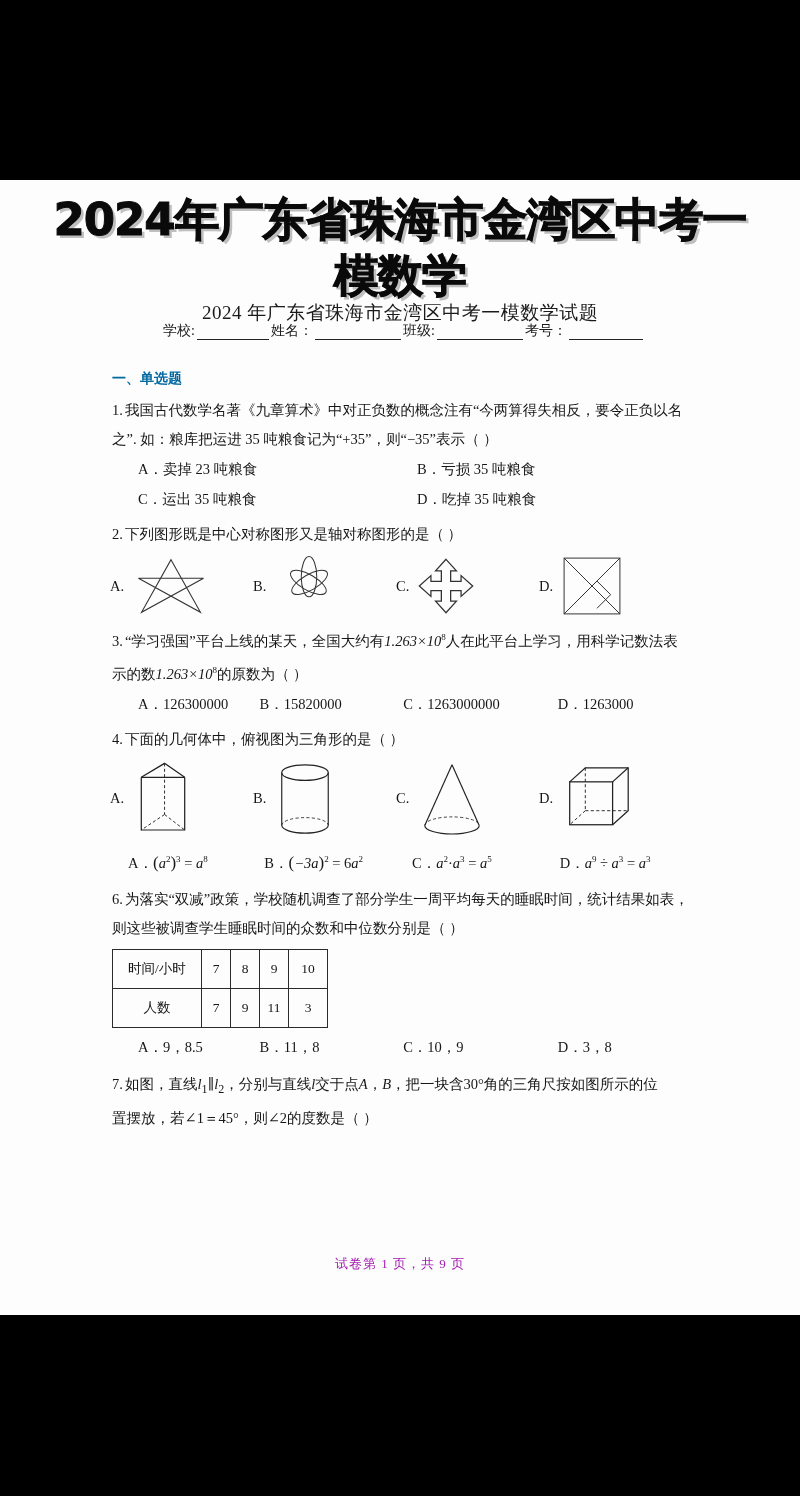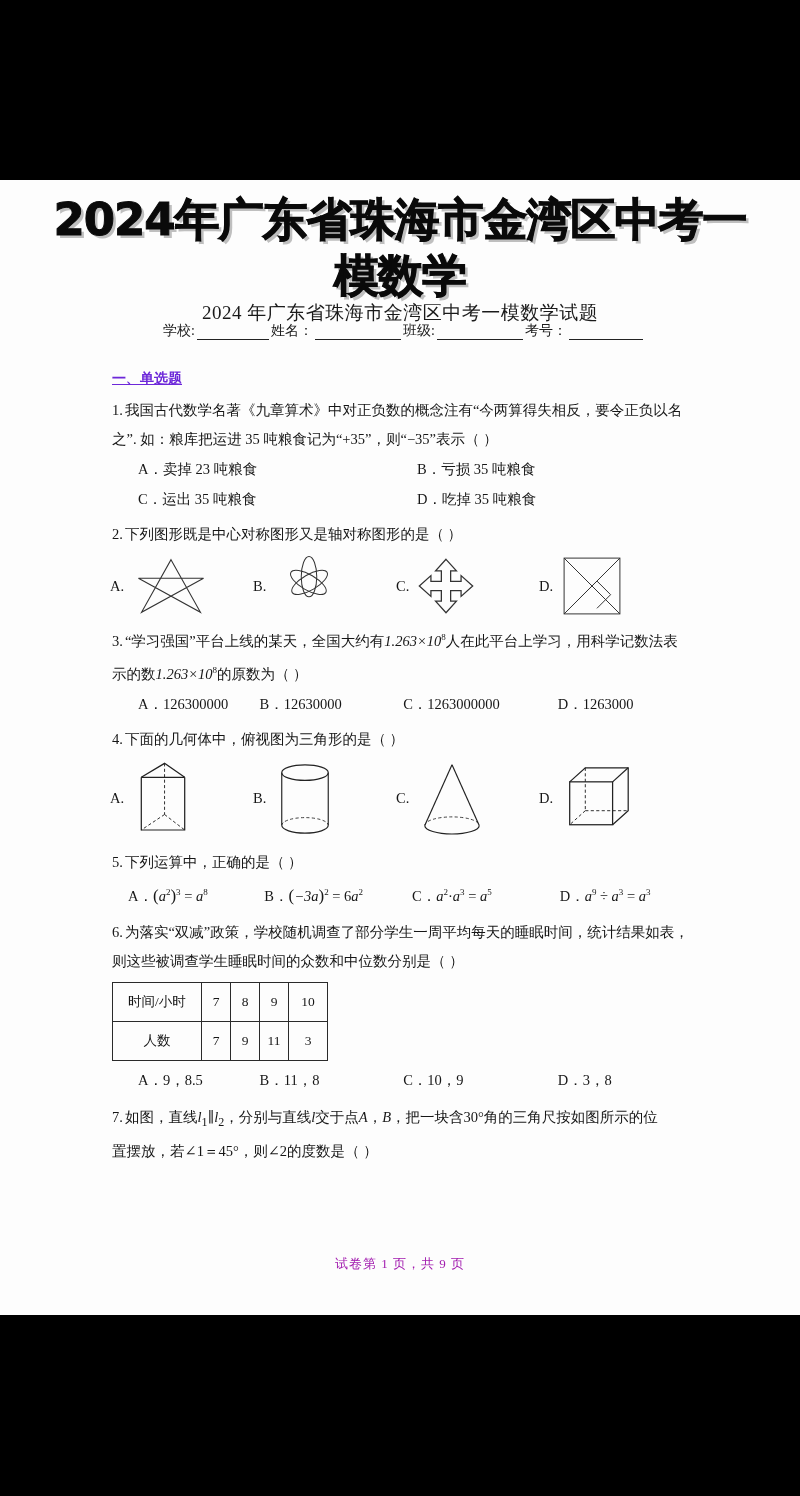--- a/index.html
+++ b/index.html
@@ -39,21 +39,21 @@
   }
   .fill-item{display:inline-flex;align-items:flex-end;}
   .fill-label{padding-right:2px;}
   .fill-line{display:inline-block;border-bottom:1px solid #222;height:13px;}
   .w1{width:72px;} .w2{width:86px;} .w3{width:86px;} .w4{width:74px;}
   .gap{width:6px;display:inline-block;}
 
   
   .content{position:absolute;left:0;top:190px;width:800px;}
   .sec-head{
-    margin:0 14px 8px 112px;font-size:14px;font-weight:bold;color:#6d28d9;text-decoration:underline;
+    margin:0 14px 8px 112px;font-size:14px;font-weight:bold;color:#0369a1;
   }
   .q{margin:0 0 0 0;padding:0 104px 0 112px;font-size:14.5px;color:#161616;
      line-height:29px;text-align:justify;}
   .q .num{margin-right:2px;}
   sup{font-size:9px;vertical-align:super;}
   .it{font-style:italic;font-family:"Liberation Serif",serif;}
 
   .opts{display:flex;padding:0 104px 0 138px;font-size:14.5px;line-height:30px;color:#161616;}
   .opts.two > div{width:50%;}
   .opts.four > div{width:25%;}
@@ -198,21 +198,21 @@
       </div>
 
       <div class="q">
         <span class="num">3.</span><span>“学习强国”平台上线的某天，全国大约有</span><span class="it">1.263×10</span><sup>8</sup><span>人在此平台上学习，用科学记数法表</span>
       </div>
       <div class="q">
         <span>示的数</span><span class="it">1.263×10</span><sup>8</sup><span>的原数为（    ）</span>
       </div>
       <div class="opts four wide">
         <div>A．126300000</div>
-        <div>B．12630000</div>
+        <div>B．15820000</div>
         <div>C．1263000000</div>
         <div>D．1263000</div>
       </div>
 
       <div class="q" style="padding-top:6px;">
         <span class="num">4.</span><span>下面的几何体中，俯视图为三角形的是（    ）</span>
       </div>
       <div class="figrow f-q4">
         <div class="figcell">
           <span class="figlab">A.</span>
@@ -270,23 +270,20 @@
               <g fill="none" stroke="#222" stroke-width="1.2" stroke-dasharray="4,3">
                 <line x1="30" y1="10" x2="30" y2="65"></line>
                 <line x1="30" y1="65" x2="85" y2="65"></line>
                 <line x1="30" y1="65" x2="10" y2="83"></line>
               </g>
             </svg>
           </span>
         </div>
       </div>
 
-      <div class="q" style="padding-top:4px;">
-        <span class="num">5.</span><span>下列运算中，正确的是（    ）</span>
-      </div>
       <div class="opts mathrow">
         <div>
           <span>A．</span><span class="paren">(</span><span class="it">a</span><sup>2</sup><span class="paren">)</span><sup>3</sup> = <span class="it">a</span><sup>8</sup>
         </div>
         <div>
           <span>B．</span><span class="paren">(</span><span class="it">−3a</span><span class="paren">)</span><sup>2</sup> = <span>6</span><span class="it">a</span><sup>2</sup>
         </div>
         <div>
           <span>C．</span><span class="it">a</span><sup>2</sup>·<span class="it">a</span><sup>3</sup> = <span class="it">a</span><sup>5</sup>
         </div>

